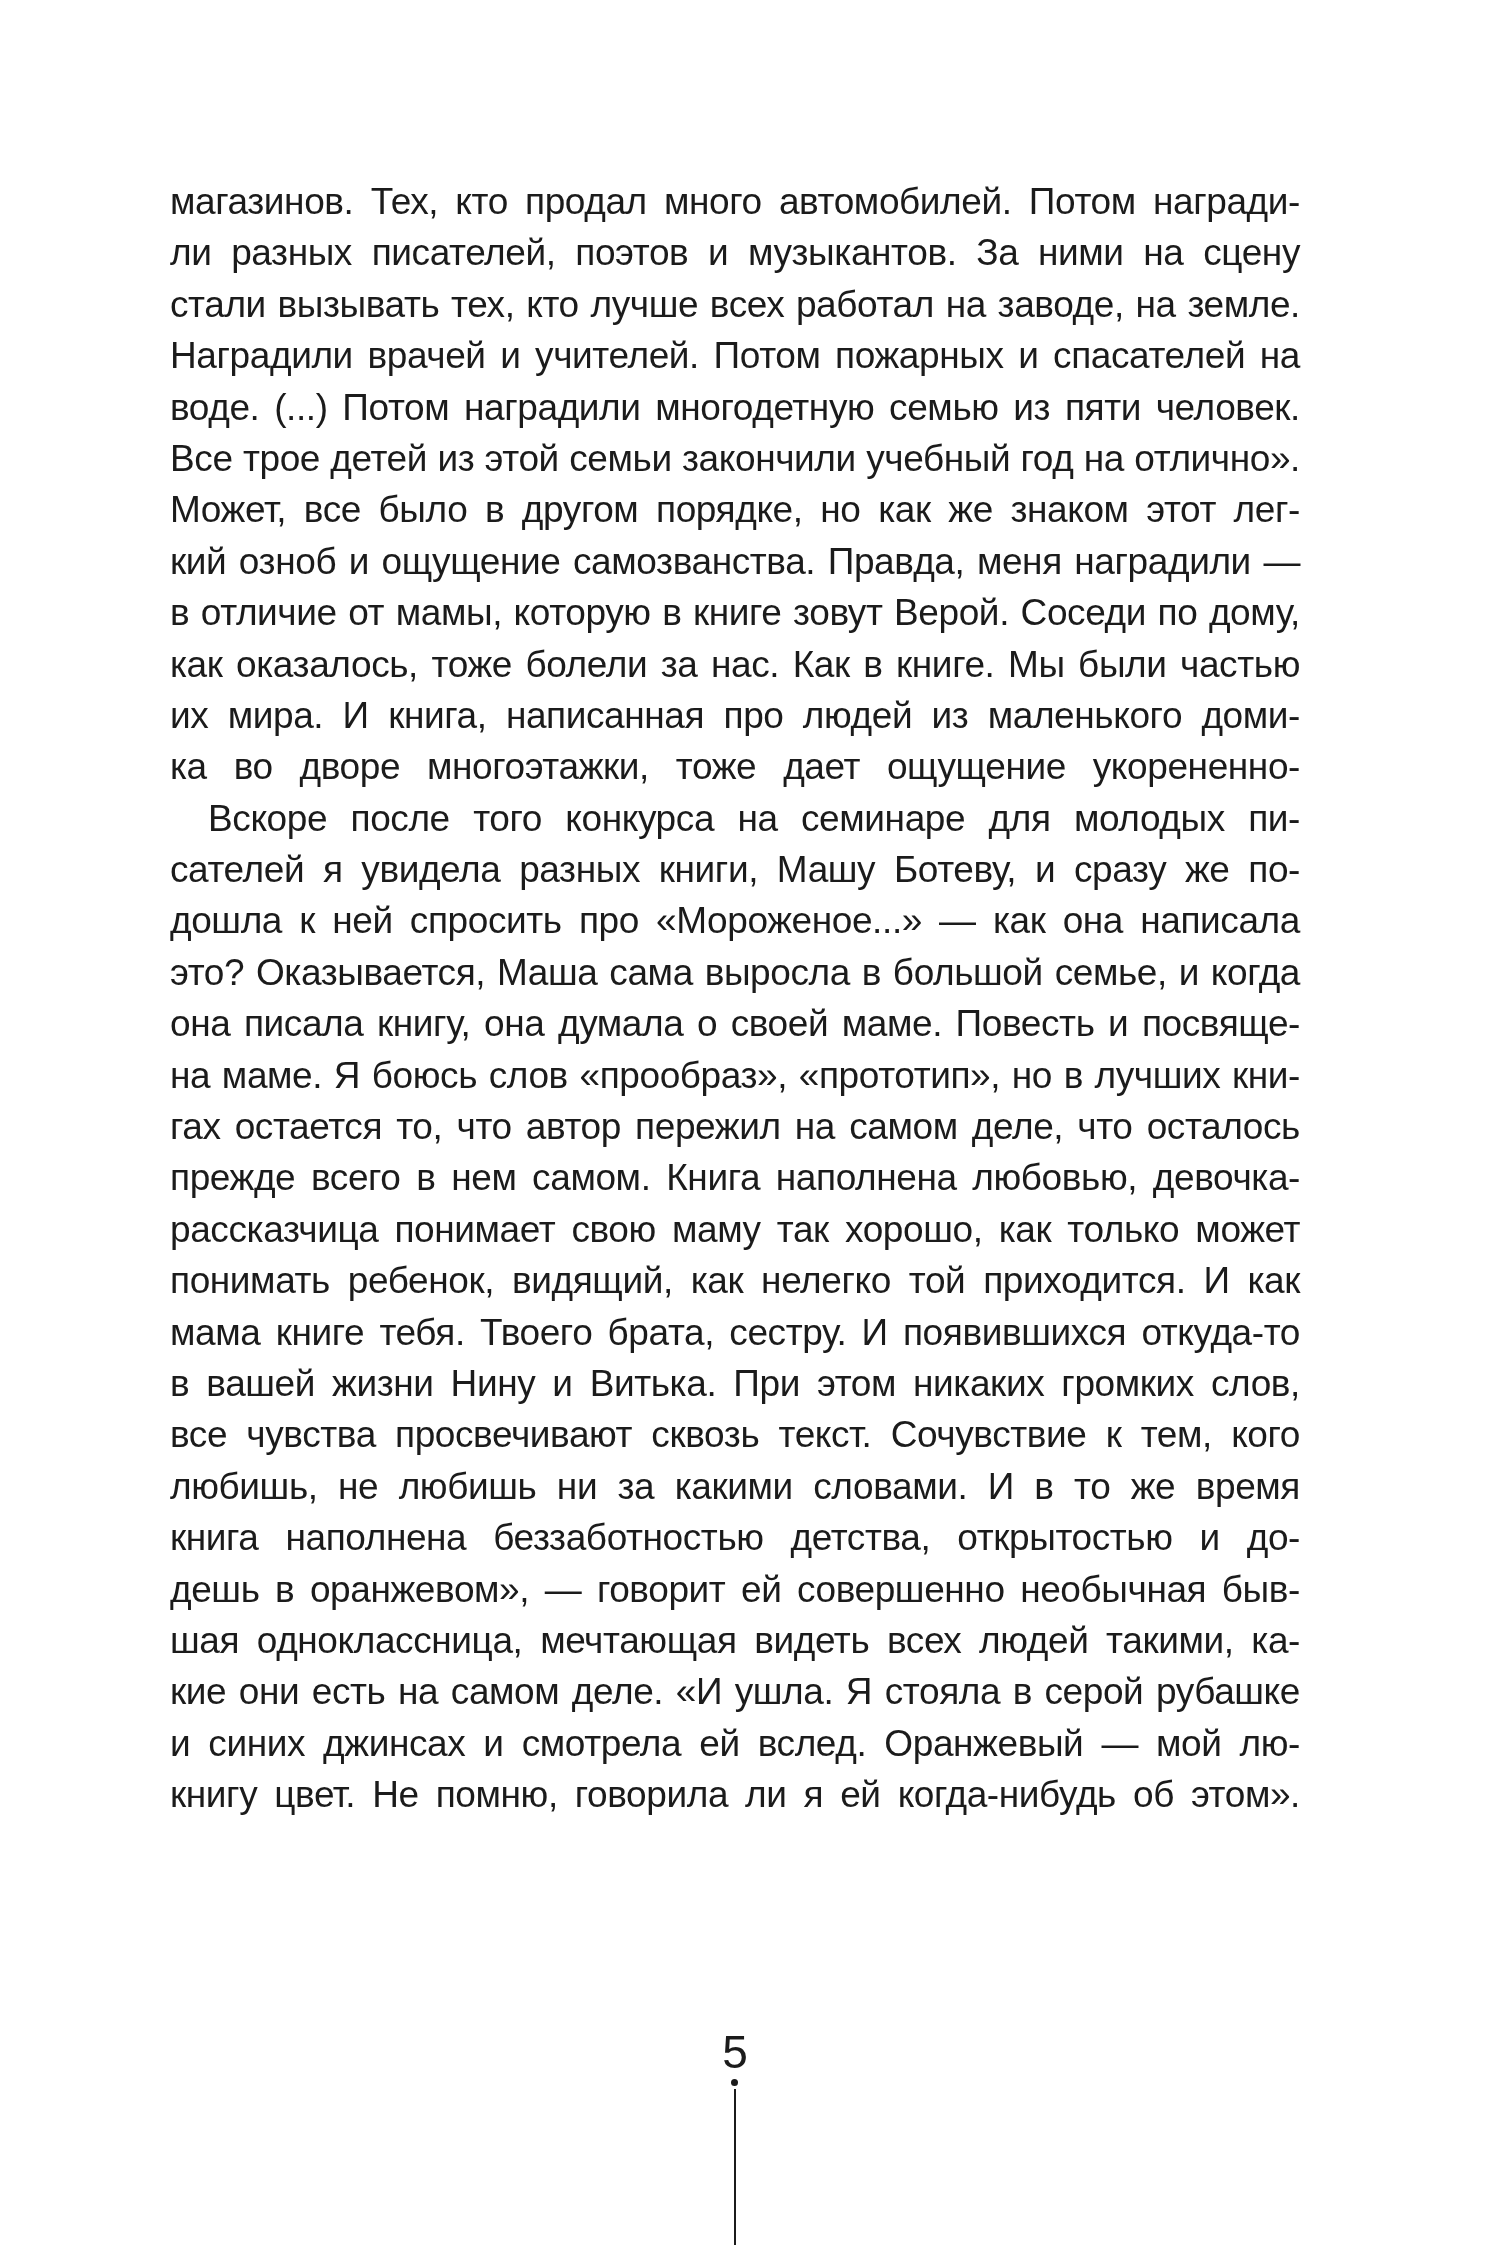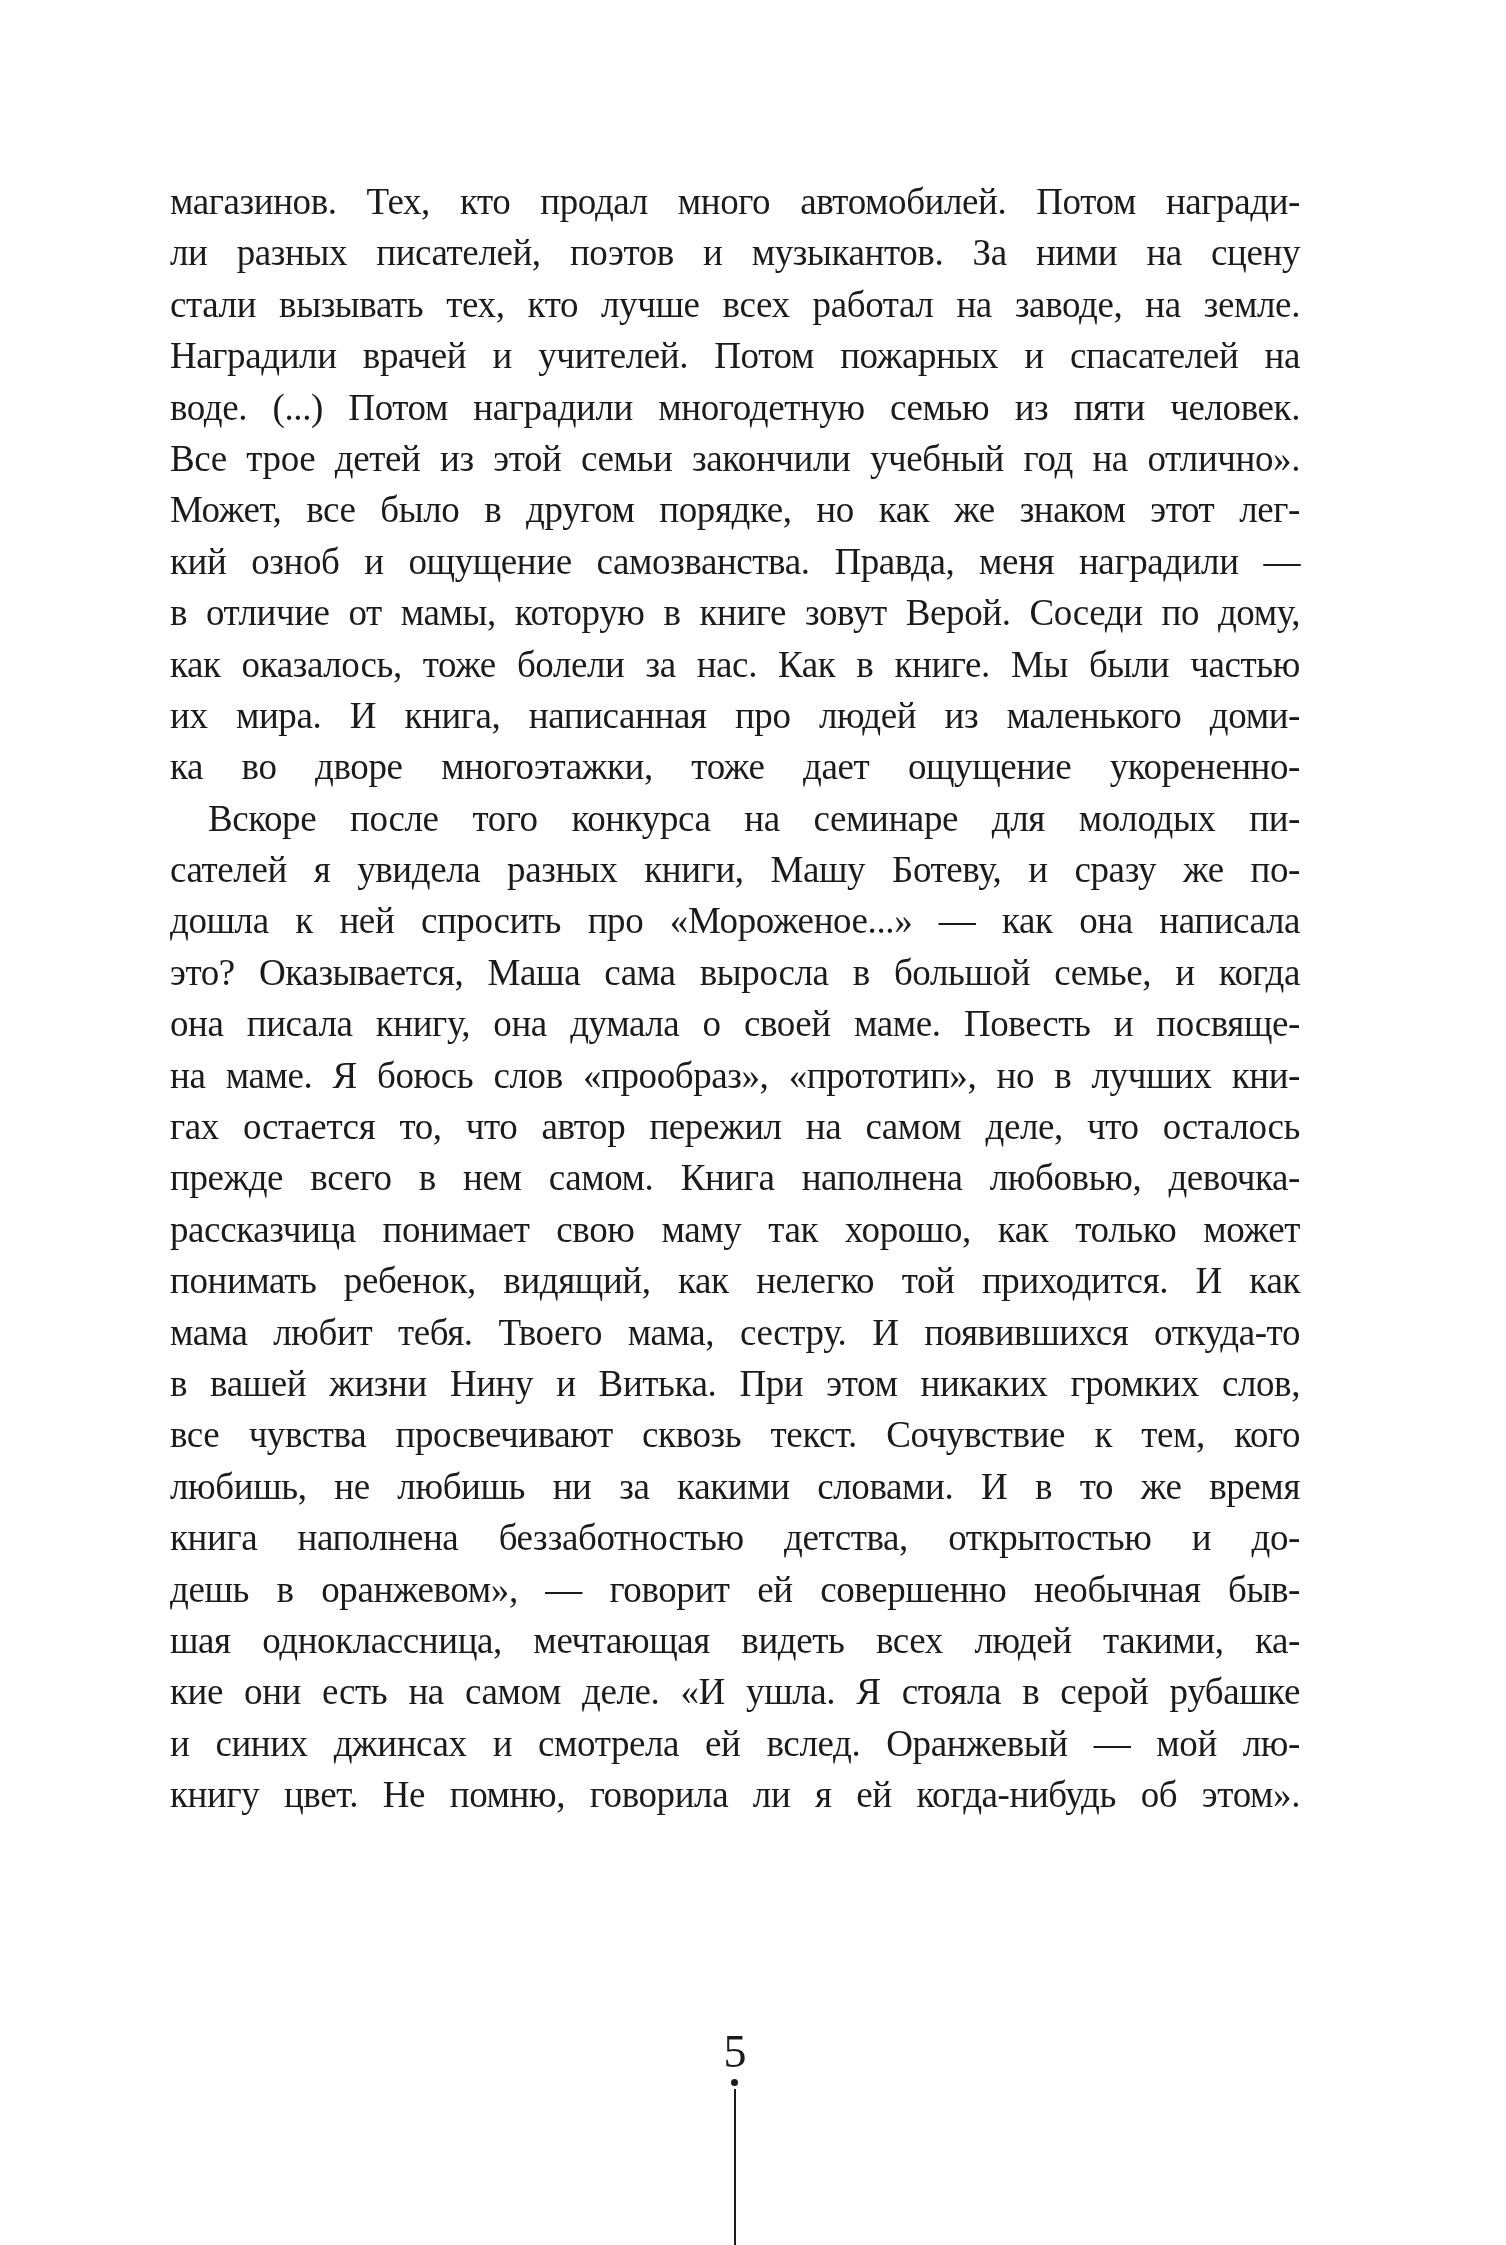--- a/index.html
+++ b/index.html
@@ -6,21 +6,21 @@
     margin: 0;
     padding: 0;
     background: #ffffff;
   }
   .page {
     position: relative;
     width: 1506px;
     height: 2245px;
     background: #ffffff;
     overflow: hidden;
-    font-family: Liberation Serif, serif;
+    font-family: Liberation Sans, sans-serif;
     color: #1b1b1b;
   }
   .text-block {
     position: absolute;
     left: 170px;
     top: 176px;
     width: 1130px;
   }
   .line {
     height: 51.4px;
@@ -84,21 +84,21 @@
       <div class="line indent">Вскоре после того конкурса на семинаре для молодых пи-</div>
       <div class="line">сателей я увидела разных книги, Машу Ботеву, и сразу же по-</div>
       <div class="line">дошла к ней спросить про «Мороженое...» — как она написала</div>
       <div class="line">это? Оказывается, Маша сама выросла в большой семье, и когда</div>
       <div class="line">она писала книгу, она думала о своей маме. Повесть и посвяще-</div>
       <div class="line">на маме. Я боюсь слов «прообраз», «прототип», но в лучших кни-</div>
       <div class="line">гах остается то, что автор пережил на самом деле, что осталось</div>
       <div class="line">прежде всего в нем самом. Книга наполнена любовью, девочка-</div>
       <div class="line">рассказчица понимает свою маму так хорошо, как только может</div>
       <div class="line">понимать ребенок, видящий, как нелегко той приходится. И как</div>
-      <div class="line">мама любит тебя. Твоего мама, сестру. И появившихся откуда-то</div>
+      <div class="line">мама книге тебя. Твоего брата, сестру. И появившихся откуда-то</div>
       <div class="line">в вашей жизни Нину и Витька. При этом никаких громких слов,</div>
       <div class="line">все чувства просвечивают сквозь текст. Сочувствие к тем, кого</div>
       <div class="line">любишь, не любишь ни за какими словами. И в то же время</div>
       <div class="line">книга наполнена беззаботностью детства, открытостью и до-</div>
       <div class="line">дешь в оранжевом», — говорит ей совершенно необычная быв-</div>
       <div class="line">шая одноклассница, мечтающая видеть всех людей такими, ка-</div>
       <div class="line">кие они есть на самом деле. «И ушла. Я стояла в серой рубашке</div>
       <div class="line">и синих джинсах и смотрела ей вслед. Оранжевый — мой лю-</div>
       <div class="line">книгу цвет. Не помню, говорила ли я ей когда-нибудь об этом».</div>
     </div>

